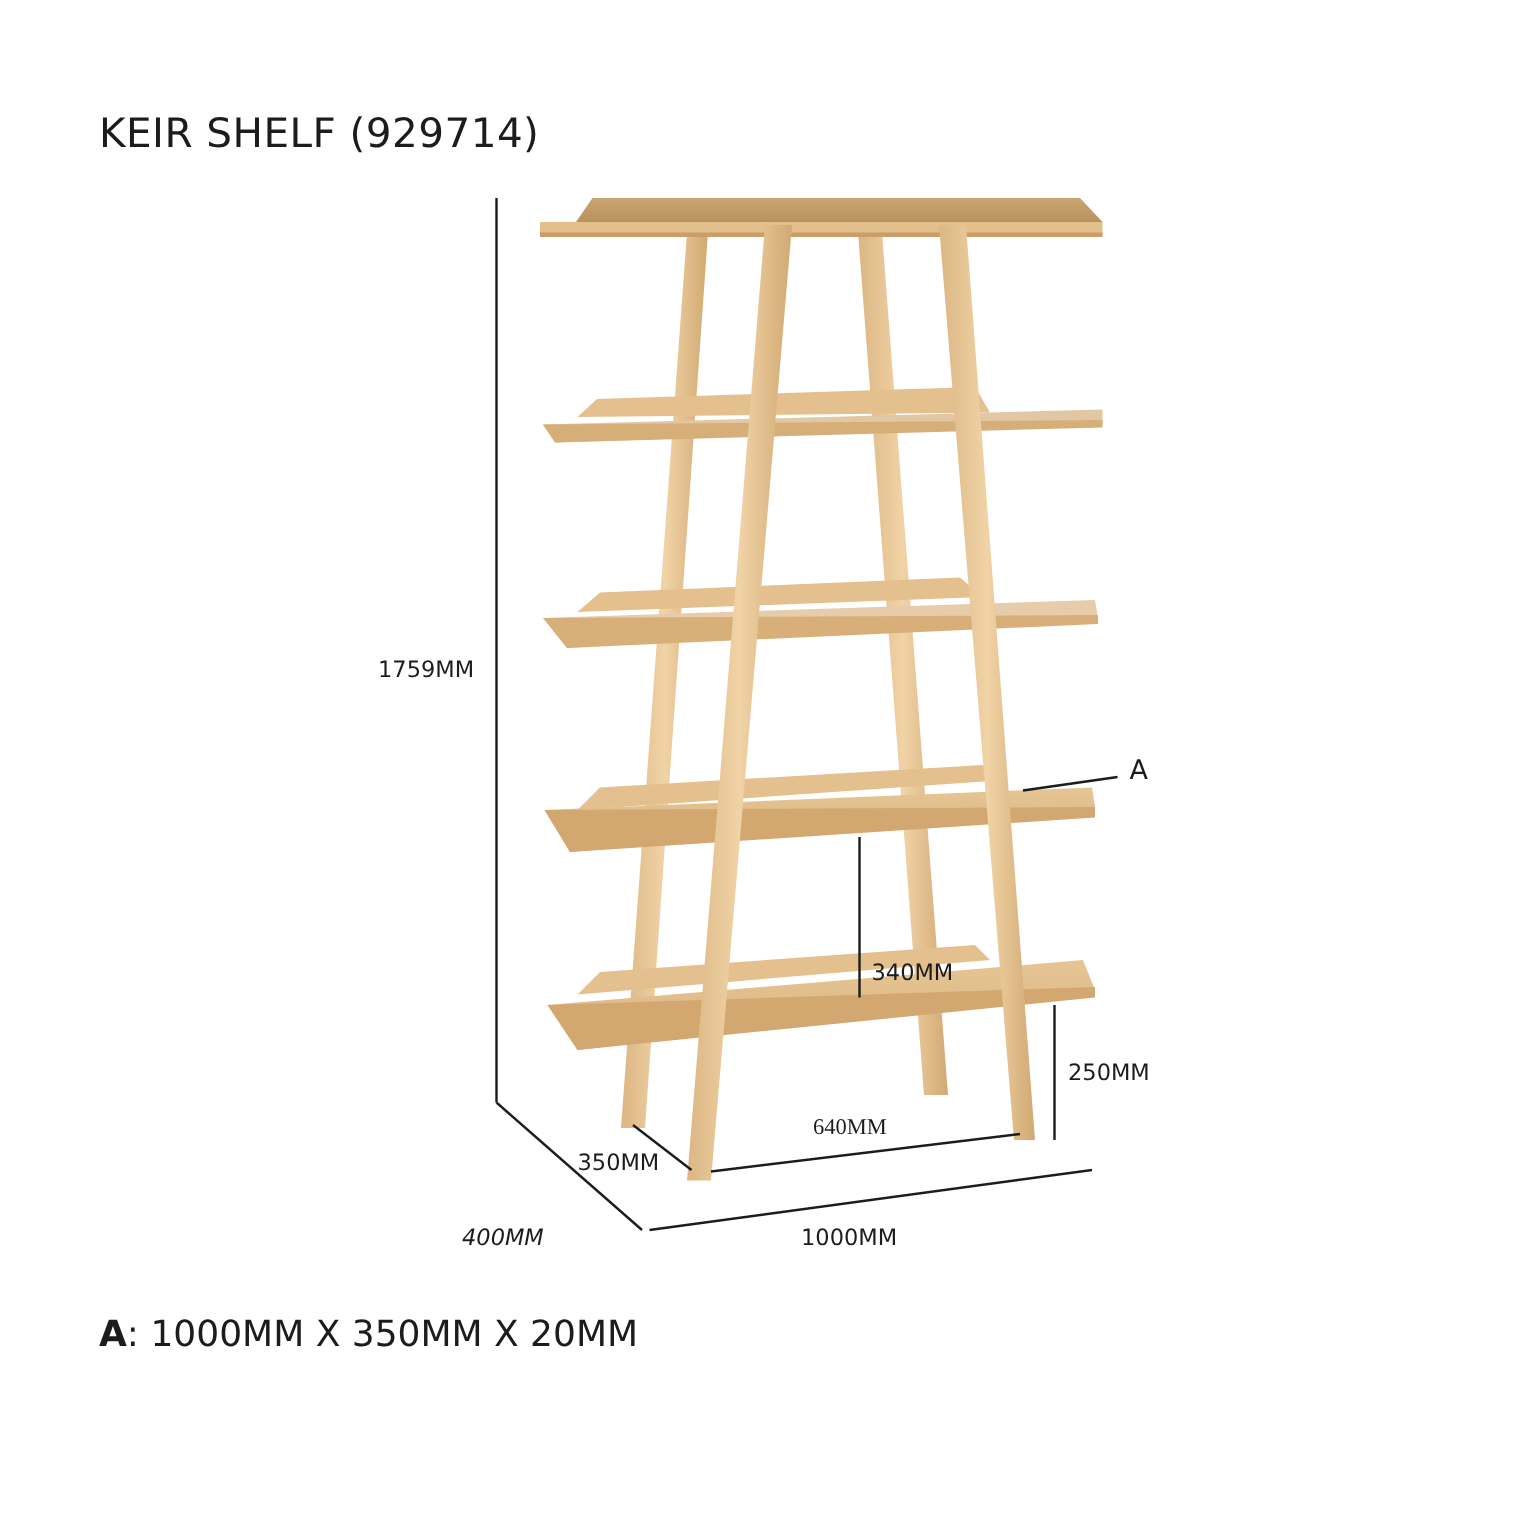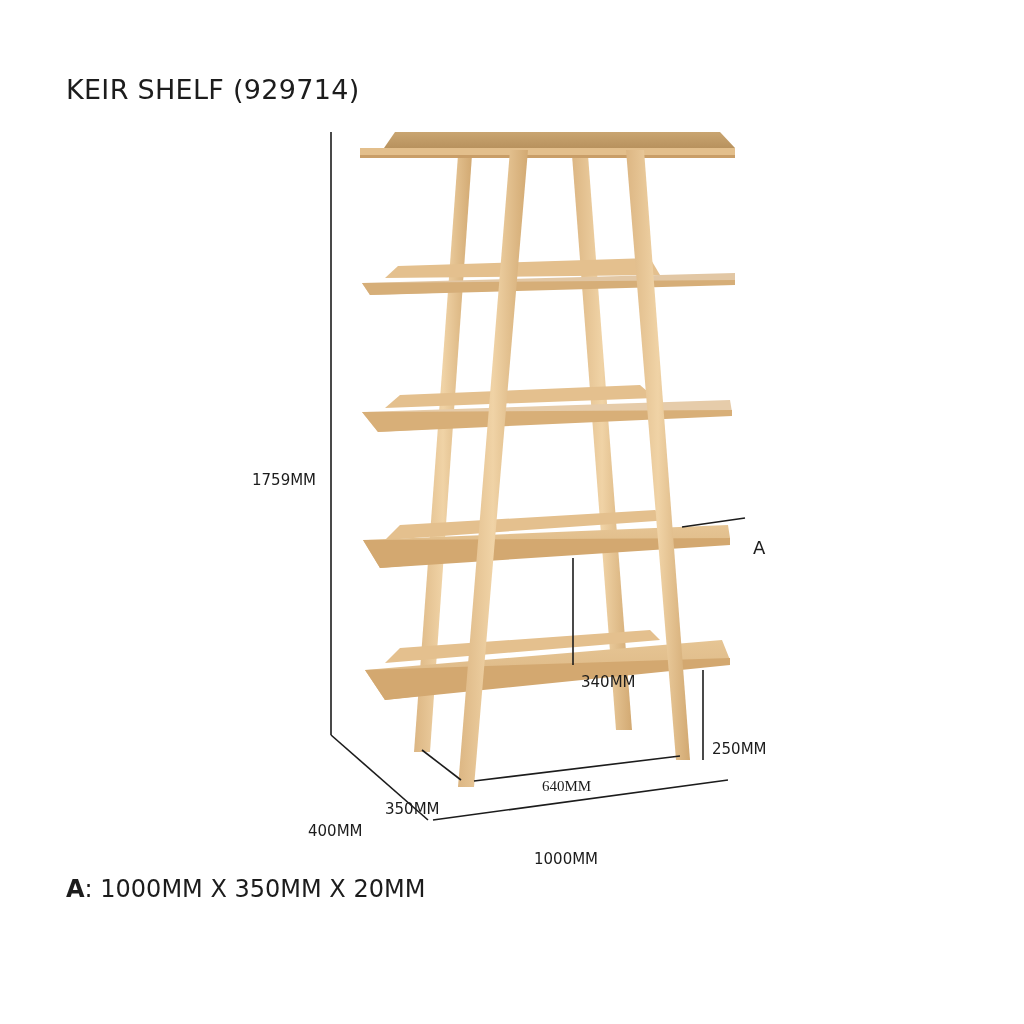--- a/index.html
+++ b/index.html
@@ -2,21 +2,21 @@
 <html><head>
 <meta charset="utf-8">
 <style>
   html, body { margin: 0; padding: 0; background: #ffffff; }
   body { width: 1024px; height: 1024px; position: relative; overflow: hidden;
          font-family: "DejaVu Sans", "Liberation Sans", sans-serif; color: #1c1c1c; }
   .title { position: absolute; left: 66px; top: 56px; font-size: 27px; letter-spacing: 0.3px;
            font-weight: normal; color: #1c1c1c; white-space: nowrap; }
   .spec { position: absolute; left: 66px; top: 875px; font-size: 24px; color: #1c1c1c; white-space: nowrap; }
   .spec .key { font-weight: bold; }
-  .dim { position: absolute; font-size: 15px; color: #1c1c1c; white-space: nowrap; margin-top: 34px; }
+  .dim { position: absolute; font-size: 15px; color: #1c1c1c; white-space: nowrap; }
   svg.drawing { position: absolute; left: 0; top: 0; }
 </style>
 </head>
 <body>
 
 <h1 class="title">KEIR SHELF (929714)</h1>
 
 <svg class="drawing" width="1024" height="1024" viewBox="0 0 1024 1024">
   <defs>
     <linearGradient id="legG" x1="0" x2="1" y1="0" y2="0">
@@ -80,19 +80,19 @@
     <line x1="573" y1="558" x2="573" y2="665"></line>
     <line x1="682" y1="527" x2="745" y2="518"></line>
   </g>
 </svg>
 
 <span class="dim" style="left:252px; top:437px;">1759MM</span>
 <span class="dim" style="left:581px; top:639px;">340MM</span>
 <span class="dim" style="left:712px; top:706px;">250MM</span>
 <span class="dim" style="left:542px; top:744px;font-family:Liberation Serif, serif;">640MM</span>
 <span class="dim" style="left:385px; top:766px;">350MM</span>
-<span class="dim" style="left:308px; top:788px;">400MM</span>
+<span class="dim" style="left:308px; top:816px;font-style:italic;">400MM</span>
 <span class="dim" style="left:534px; top:816px;">1000MM</span>
 <span class="dim" style="left:753px; top:503px; font-size:18px;">A</span>
 
 <div class="spec">
   <span class="key">A</span><span>:</span><span> 1000MM X 350MM X 20MM</span>
 </div>
 
 </body></html>

